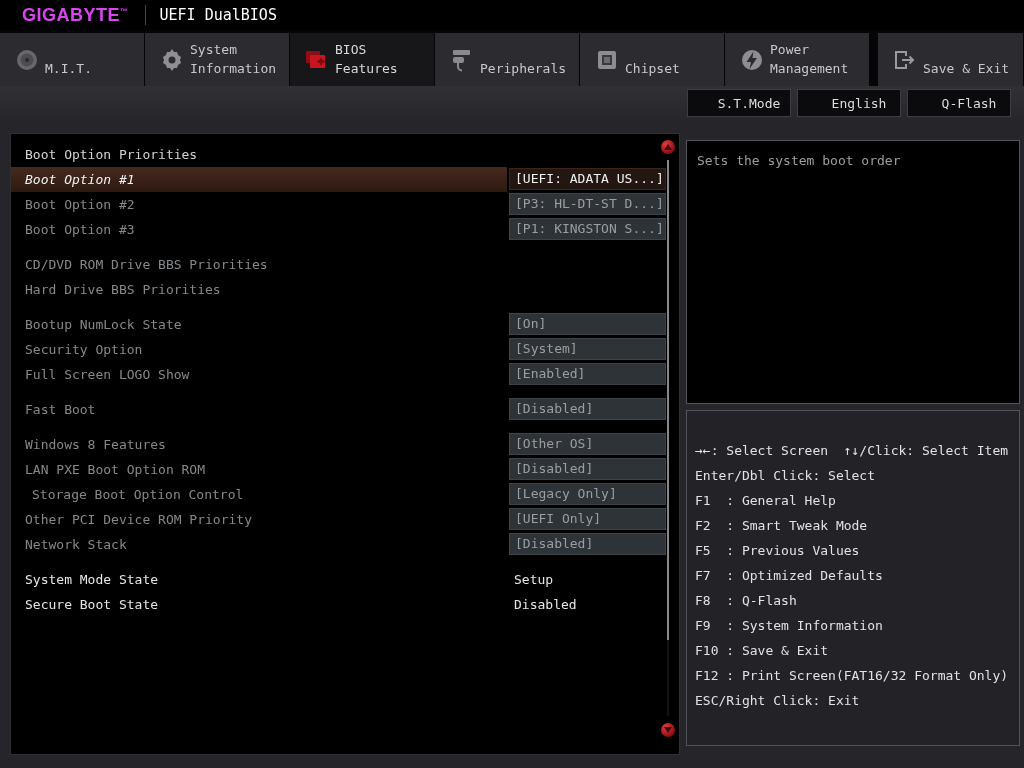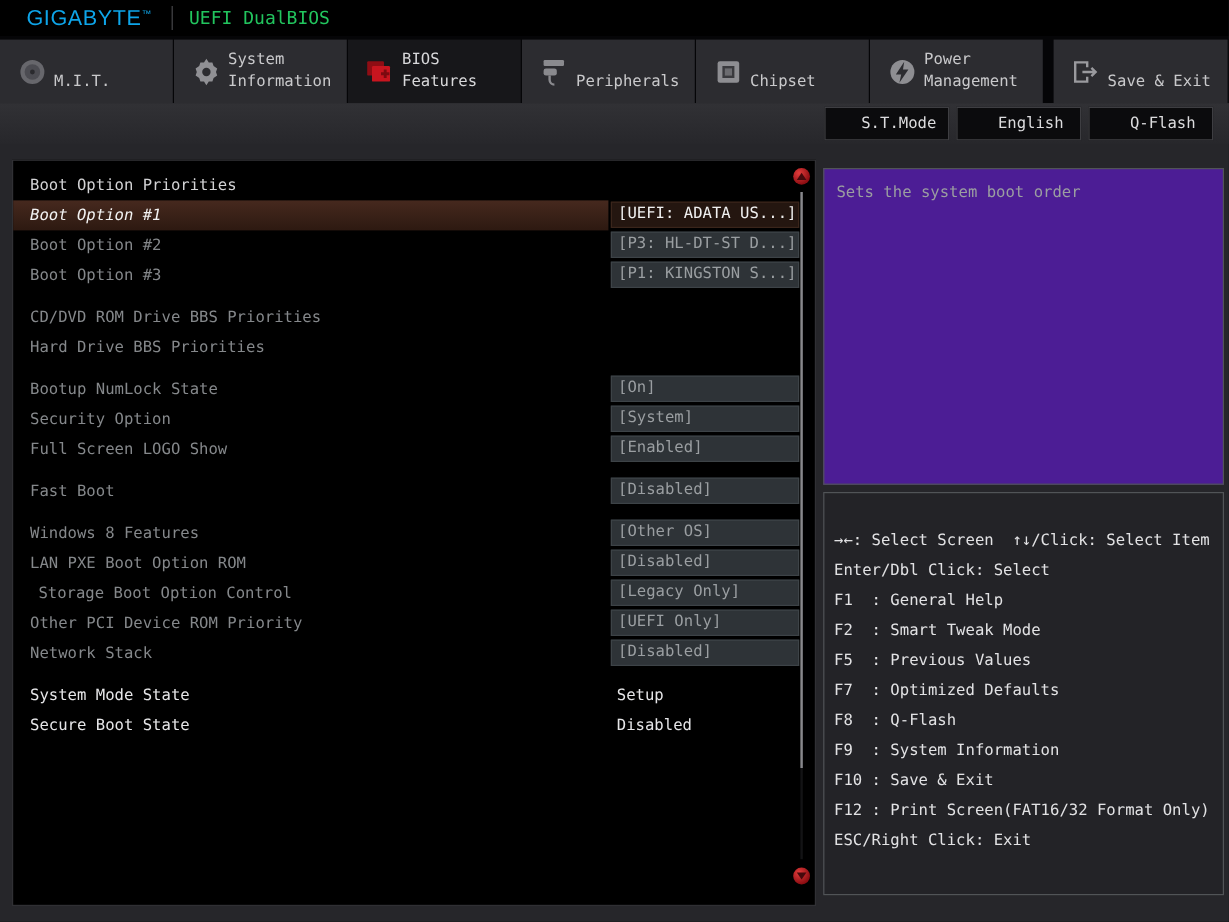--- a/index.html
+++ b/index.html
@@ -2,25 +2,25 @@
 <html><head>
 <meta charset="utf-8">
 <style>
   * { margin:0; padding:0; box-sizing:border-box; }
   html,body { width:1024px; height:768px; background:#26262a; overflow:hidden;
               font-family:"DejaVu Sans Mono","Liberation Mono",monospace; }
 
   
   .topbar { position:absolute; left:0; top:0; width:1024px; height:30px; background:#000;
             display:flex; align-items:center; }
-  .brand  { font-family:"Liberation Sans",sans-serif; font-weight:normal; font-size:18px;
-            color:#0ea5e9; margin-left:22px; letter-spacing:.5px; }
+  .brand  { font-family:"Liberation Sans",sans-serif; font-weight:bold; font-size:18px;
+            color:#d946ef; margin-left:22px; letter-spacing:.5px; }
   .brand sup { font-size:8px; }
   .top-divider { width:1px; height:20px; background:#46464a; margin:0 14px 0 16px; }
-  .product { color:#22c55e; font-size:15px; }
+  .product { color:#ffffff; font-size:15px; }
 
   
   .tabstrip { position:absolute; left:0; top:30px; width:1024px; height:56px; background:#050507;
               display:flex; padding-top:3px; }
   .tab { width:145px; height:53px; background:#2c2c30; margin-right:1px; display:flex;
          align-items:center; padding-left:9px; color:#c9c9cb; font-size:13px; cursor:default; }
   .tab.active { background:#17171a; color:#d8d8da; }
   .tab.save-exit { margin-left:8px; width:146px; }
   .tab-icon { width:36px; flex:none; display:flex; justify-content:center; align-items:center; }
   .tab-label { white-space:pre-line; height:42px; display:flex; align-items:flex-end;
@@ -59,21 +59,21 @@
                 background:radial-gradient(circle at 35% 30%, #e23c3c, #8c0d12 72%);
                 display:flex; justify-content:center; align-items:center; }
   .scroll-btn.up { top:6px; } .scroll-btn.down { top:589px; }
   .tri-up   { width:0; height:0; border-left:4px solid transparent; border-right:4px solid transparent;
               border-bottom:6px solid #45090c; }
   .tri-down { width:0; height:0; border-left:4px solid transparent; border-right:4px solid transparent;
               border-top:6px solid #45090c; }
 
   
   .helpbox { position:absolute; left:686px; top:140px; width:334px; height:264px;
-             background:#4c1d95; border:1px solid #515457; color:#9b9ea1; font-size:13px;
+             background:#000000; border:1px solid #515457; color:#9b9ea1; font-size:13px;
              padding:10px 10px; line-height:20px; }
   .keybox  { position:absolute; left:686px; top:410px; width:334px; height:336px;
              background:#232327; border:1px solid #515457; color:#e2e2e4; font-size:13px;
              padding:27px 0 14px 8px; }
   .keyline { white-space:pre; height:25px; line-height:25px; }
 </style>
 </head>
 <body>
 
 <div class="topbar">

